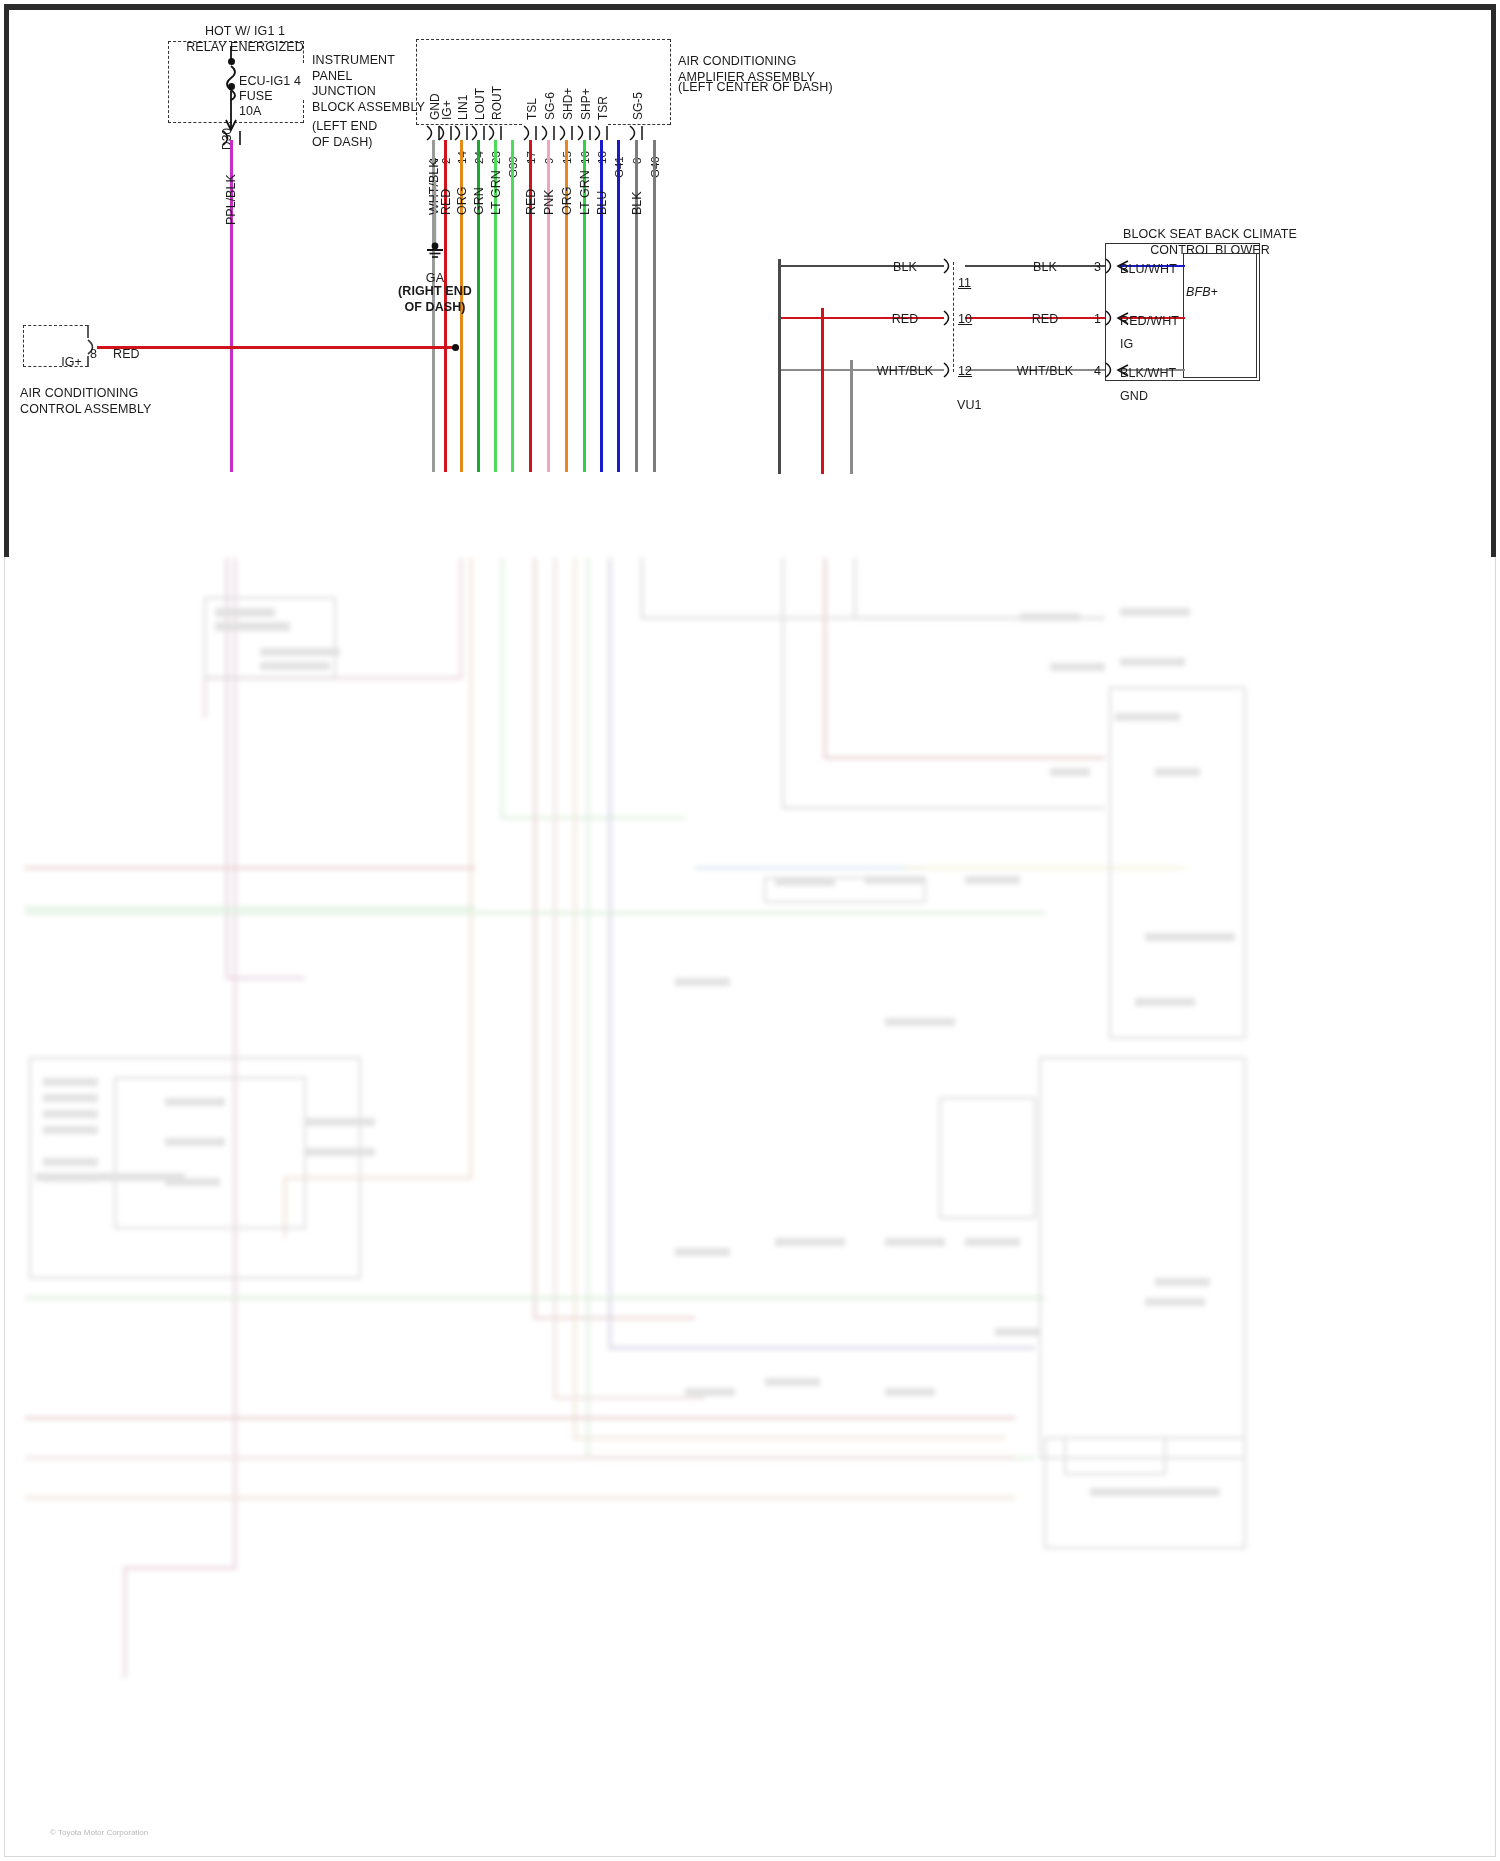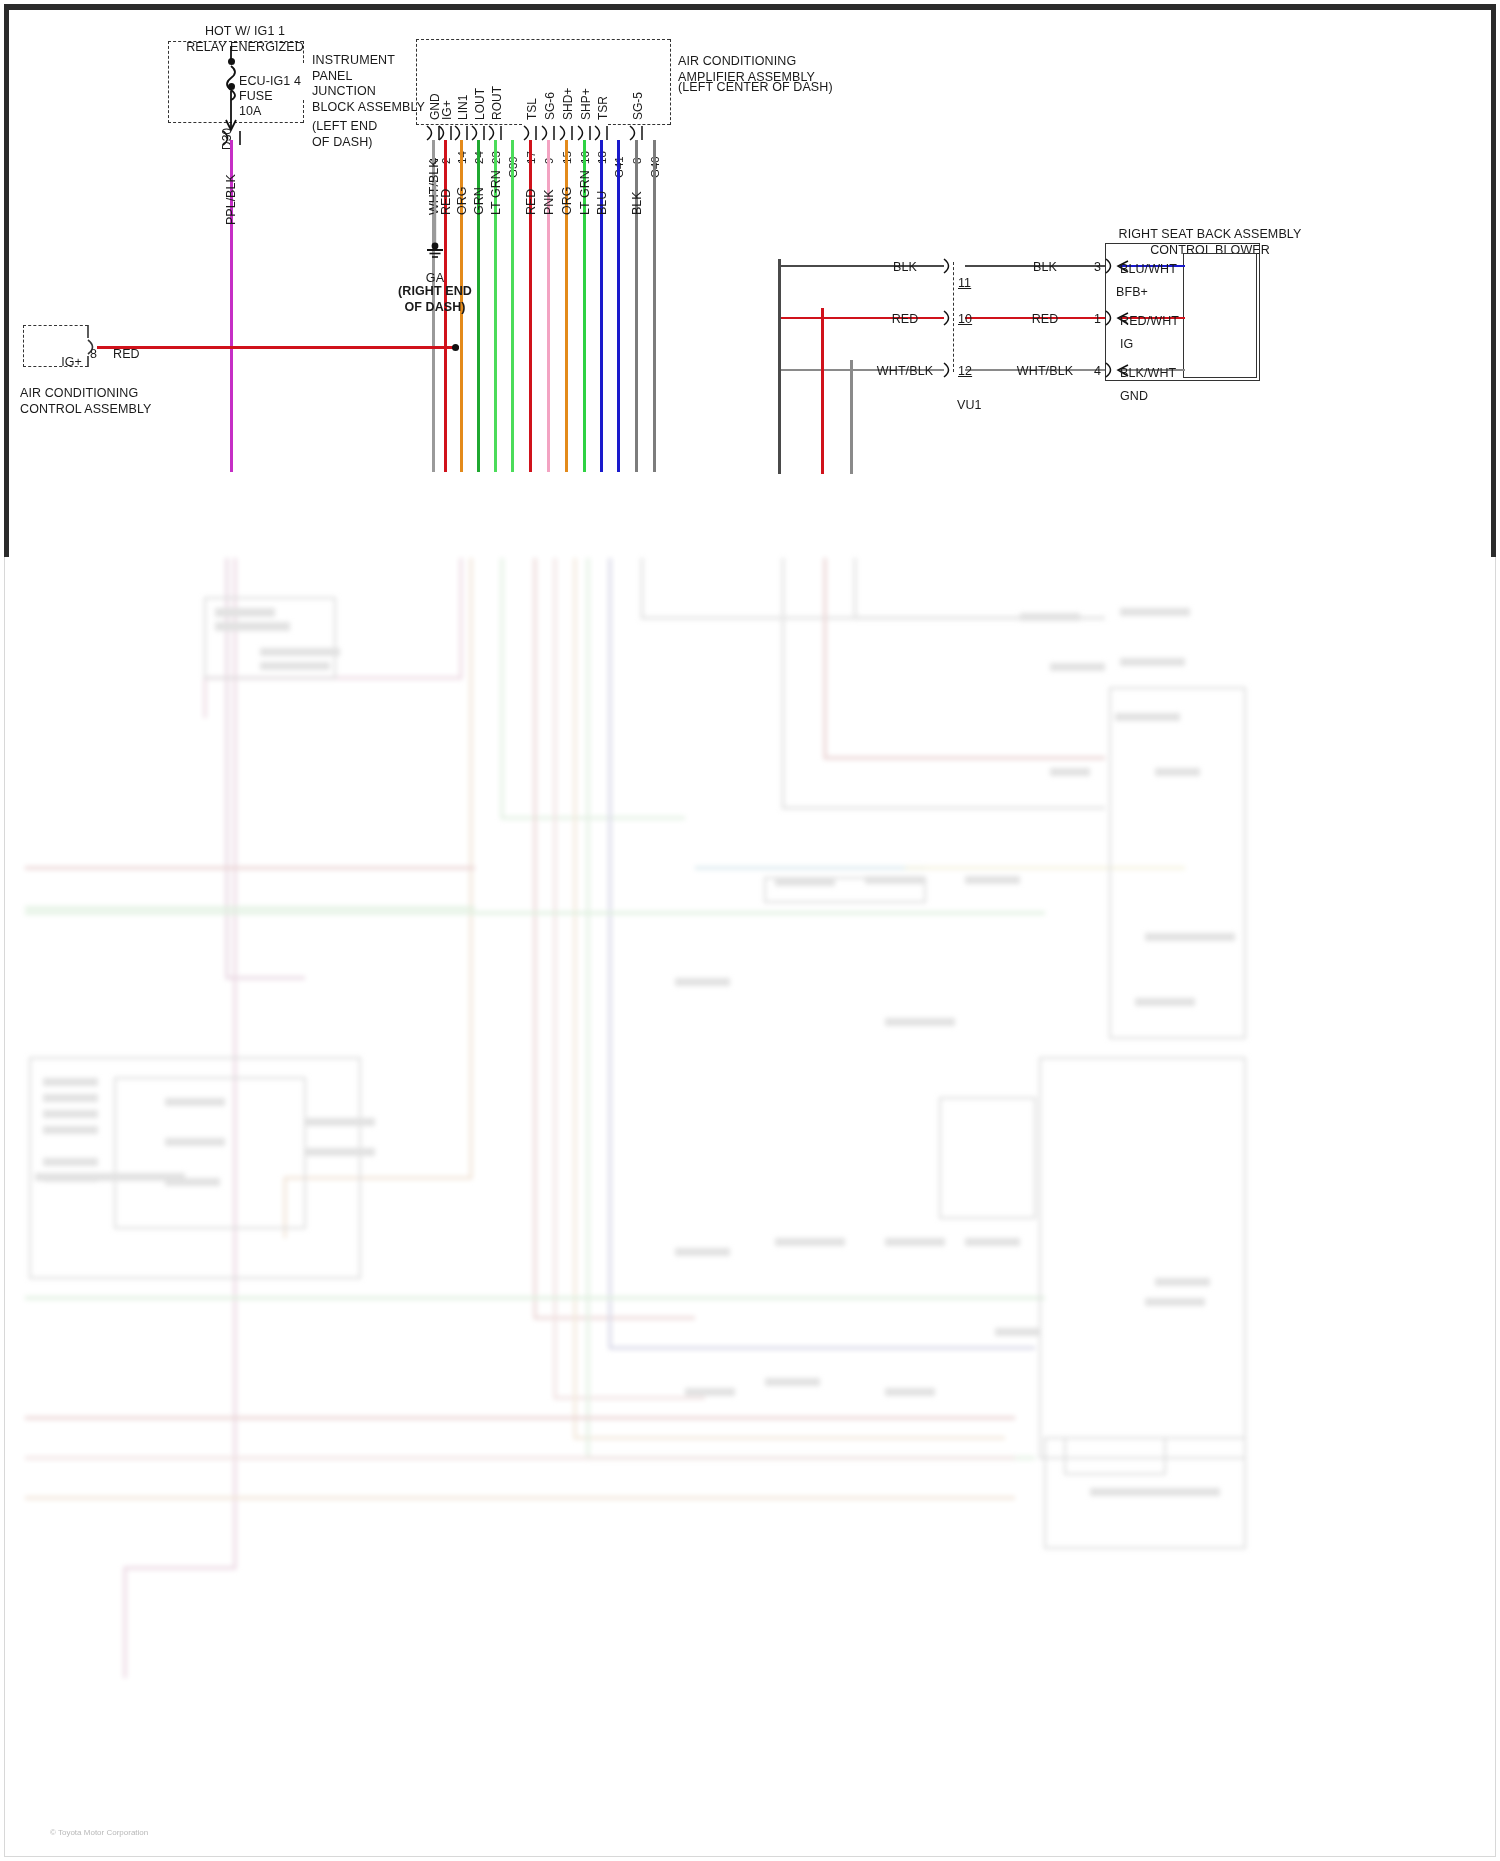--- a/index.html
+++ b/index.html
@@ -203,41 +203,41 @@
   </svg>
   <div class="lbl r" style="left:30px;top:339px;width:52px;">IG+</div>
   <div class="lbl" style="left:90px;top:331px;">8</div>
   <div class="lbl" style="left:113px;top:331px;">RED</div>
   <div class="lbl" style="left:20px;top:370px;">AIR CONDITIONING
 CONTROL ASSEMBLY</div>
 
   <div class="hw" style="left:97px;top:346px;width:362px;background:#d0121b;"></div>
   <div class="dot" style="left:452px;top:343.5px;"></div>
 
-  <div class="lbl c" style="left:1060px;top:211px;width:300px;">RIGHT SEAT BACK ASSEMBLY
+  <div class="lbl c" style="left:1060px;top:211px;width:300px;">BLOCK SEAT BACK CLIMATE
 CONTROL BLOWER</div>
 
   <div class="solidbox" style="left:1105px;top:243px;width:155px;height:138px;"></div>
   <div class="solidbox" style="left:1183px;top:253px;width:74px;height:125px;"></div>
 
   <div id="blowerrows">
       <div class="hw" style="left: 778px; top: 264.7px; width: 166px; background: rgb(74, 74, 74);"></div>
       <div class="hw" style="left: 965px; top: 264.7px; width: 140px; background: rgb(74, 74, 74);"></div>
       <div class="hw" style="left: 1120px; top: 264.7px; width: 65px; background: rgb(26, 26, 204);"></div>
       <svg style="left:0;top:0;width:1500px;height:560px;">
         <path d="M944 259 q9 7 0 14" stroke="#111" stroke-width="1.5" fill="none"></path>
         <path d="M1106 259 q9 7 0 14" stroke="#111" stroke-width="1.5" fill="none"></path>
         <path d="M1128 261 L1118 266 L1128 272" stroke="#111" stroke-width="1.5" fill="none"></path>
       </svg>
       <div class="lbl c" style="left: 860px; top: 244px; width: 90px;">BLK</div>
       <div class="lbl" style="left: 958px; top: 260px; text-decoration: underline;">11</div>
       <div class="lbl c" style="left: 1000px; top: 244px; width: 90px;">BLK</div>
       <div class="lbl r" style="left: 1085px; top: 244px; width: 16px;">3</div>
       <div class="lbl" style="left: 1120px; top: 246px;">BLU/WHT</div>
-      <div class="lbl" style="left: 1116px; top: 269px;">BFB+</div>
+      <div class="lbl" style="left: 1186px; top: 269px; font-style: italic;">BFB+</div>
       <div class="hw" style="left: 778px; top: 316.7px; width: 166px; background: rgb(208, 18, 27);"></div>
       <div class="hw" style="left: 965px; top: 316.7px; width: 140px; background: rgb(208, 18, 27);"></div>
       <div class="hw" style="left: 1120px; top: 316.7px; width: 65px; background: rgb(208, 18, 27);"></div>
       <svg style="left:0;top:0;width:1500px;height:560px;">
         <path d="M944 311 q9 7 0 14" stroke="#111" stroke-width="1.5" fill="none"></path>
         <path d="M1106 311 q9 7 0 14" stroke="#111" stroke-width="1.5" fill="none"></path>
         <path d="M1128 313 L1118 318 L1128 324" stroke="#111" stroke-width="1.5" fill="none"></path>
       </svg>
       <div class="lbl c" style="left: 860px; top: 296px; width: 90px;">RED</div>
       <div class="lbl" style="left: 958px; top: 296px; text-decoration: underline;">10</div>

